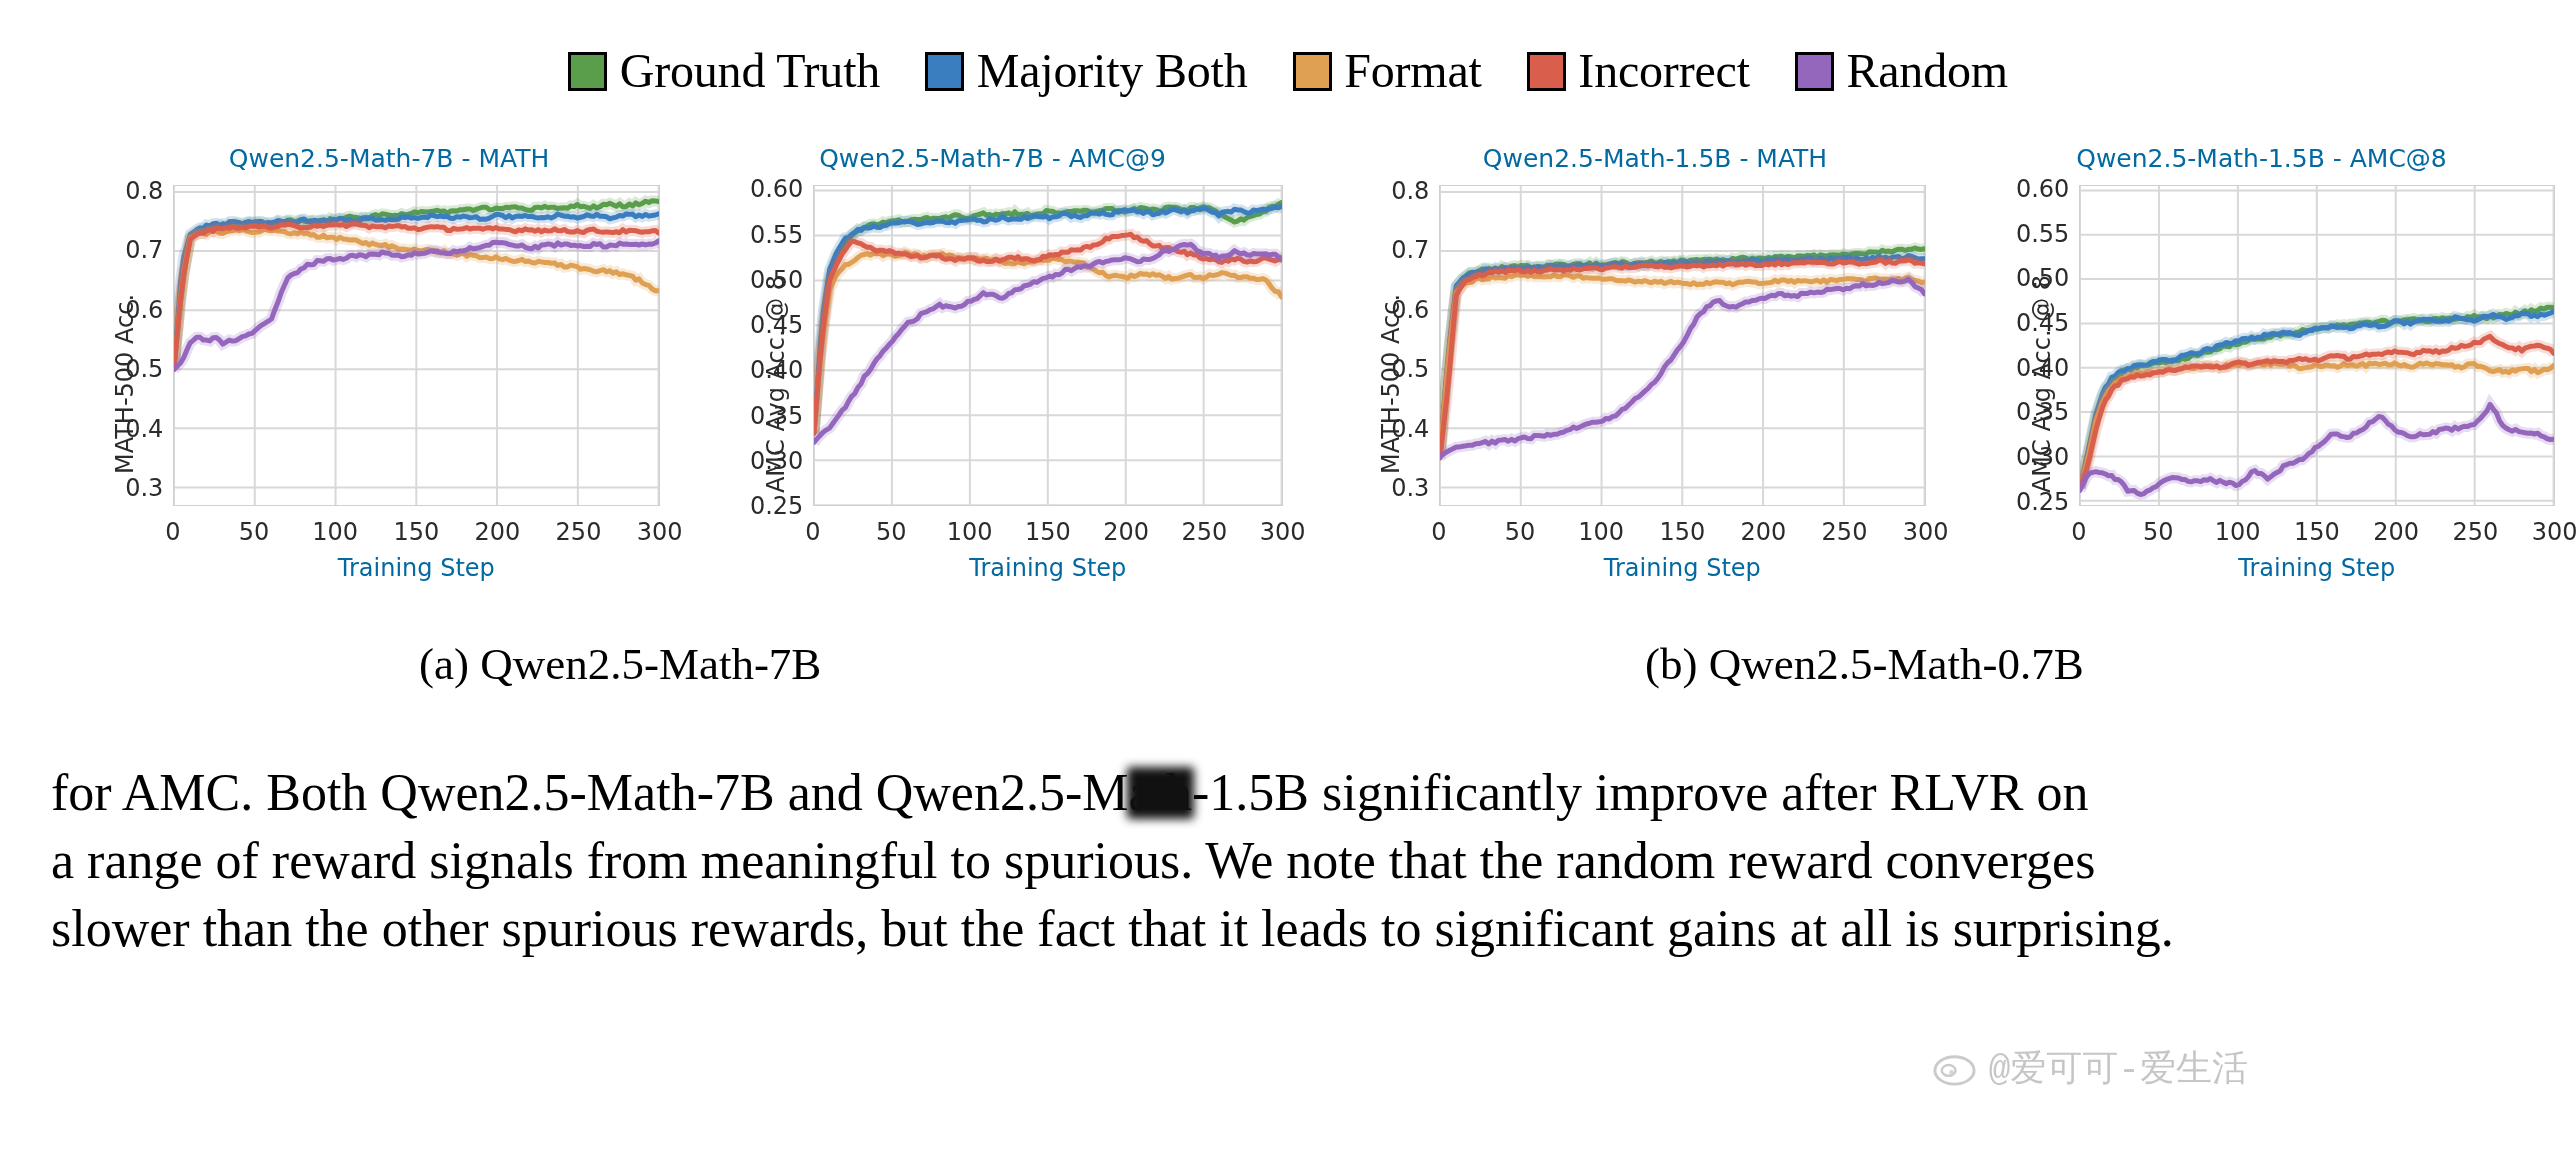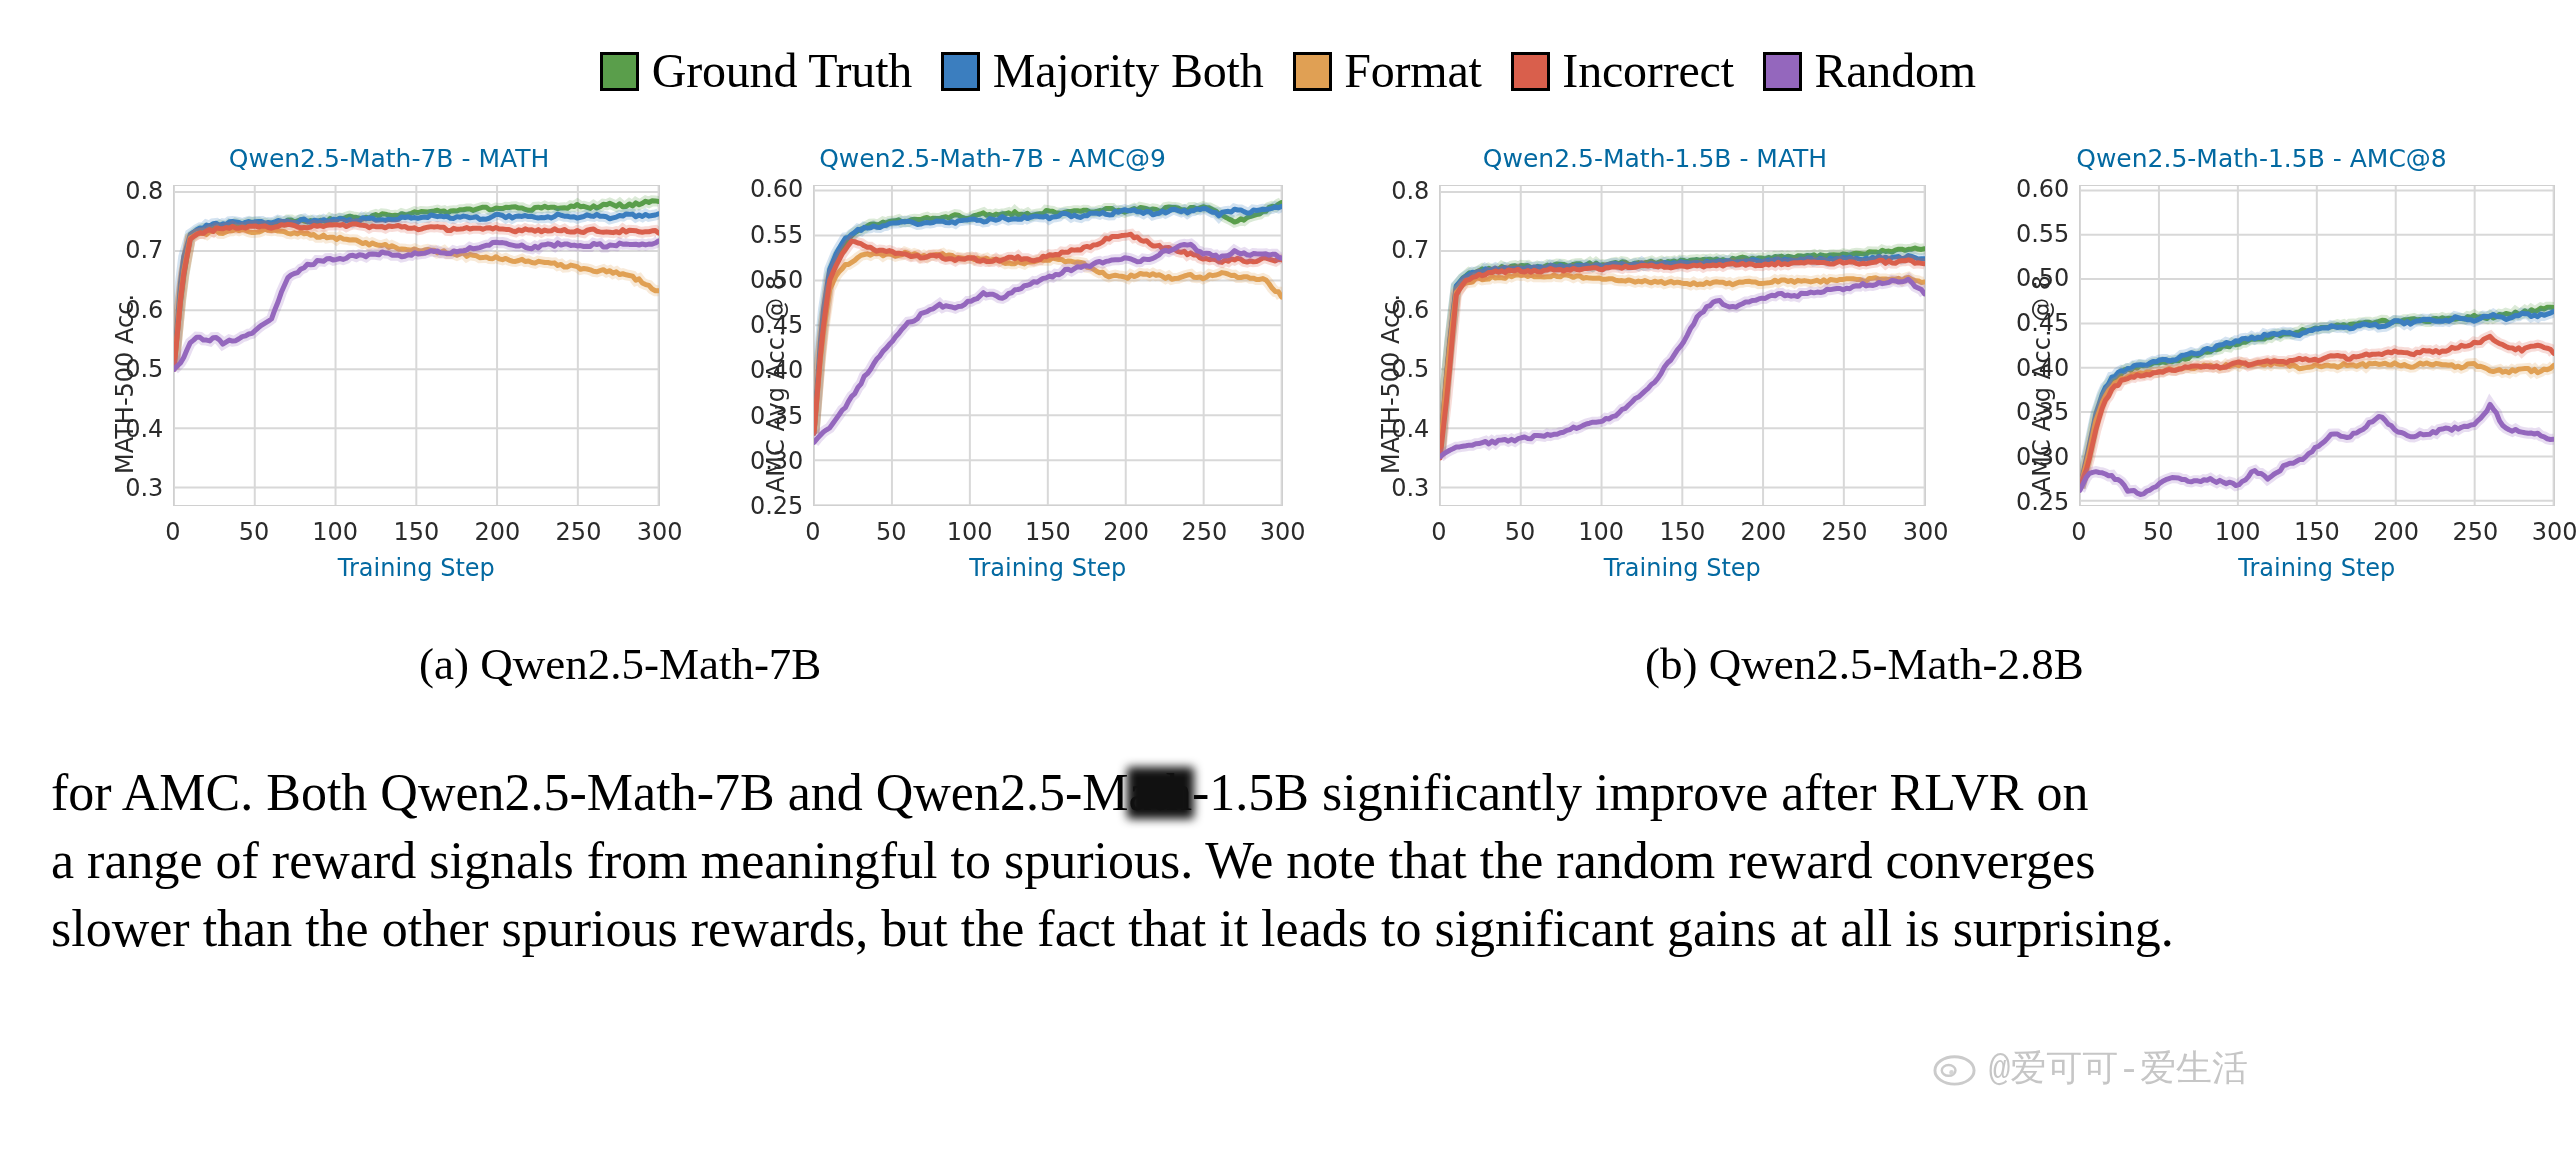--- a/index.html
+++ b/index.html
@@ -1,21 +1,21 @@
 <!DOCTYPE html>
 <html><head>
 <meta charset="utf-8">
 <style>
   html,body{margin:0;padding:0;background:#ffffff;}
   body{width:2576px;height:1157px;position:relative;overflow:hidden;
        font-family:"Liberation Serif",serif;color:#000;}
 
   
   #legend{position:absolute;left:0;top:47px;width:2576px;
-          display:flex;justify-content:center;align-items:center;gap:29px;}
+          display:flex;justify-content:center;align-items:center;gap:45px;}
   .legend-item{display:flex;align-items:center;gap:12.7px;}
   .legend-swatch{width:39px;height:39px;border:3.9px solid #000;box-sizing:border-box;}
   .legend-label{font-family:"Liberation Serif",serif;font-size:48px;line-height:48px;
                 white-space:nowrap;letter-spacing:-0.2px;}
 
   
   #panels{position:absolute;left:0;top:136px;width:2576px;height:487px;}
   .panel{position:absolute;top:0;height:487px;}
   .p1{left:58px;width:623px;}
   .p2{left:681px;width:623px;}
@@ -315,21 +315,21 @@
           <div class="xtick" style="left: 66.6667%;">200</div>
           <div class="xtick" style="left: 83.3333%;">250</div>
           <div class="xtick" style="left: 100%;">300</div>
         </div>
       <div class="xlabel">Training Step</div>
     </div>
   </div>
 </div>
 
 <div class="subcap" id="subcap-a">(a) Qwen2.5-Math-7B</div>
-<div class="subcap" id="subcap-b">(b) Qwen2.5-Math-2.8B</div>
+<div class="subcap" id="subcap-b">(b) Qwen2.5-Math-0.7B</div>
 
 <div id="caption">
     <span class="l"><span>for AMC. Both Qwen2.5-Math-7B and Qwen2.5-M</span><span class="blur">ath</span><span>-1.5B significantly improve after RLVR on</span></span>
     <span class="l"><span>a range of reward signals from meaningful to spurious. We note that the random reward converges</span></span>
     <span class="l"><span>slower than the other spurious rewards, but the fact that it leads to significant gains at all is surprising.</span></span>
   </div>
 
 <div id="watermark">
   <svg width="45" height="45" viewBox="0 0 46 46">
     <ellipse cx="23" cy="25" rx="20" ry="14" fill="none" stroke="#555" stroke-width="3"></ellipse>

